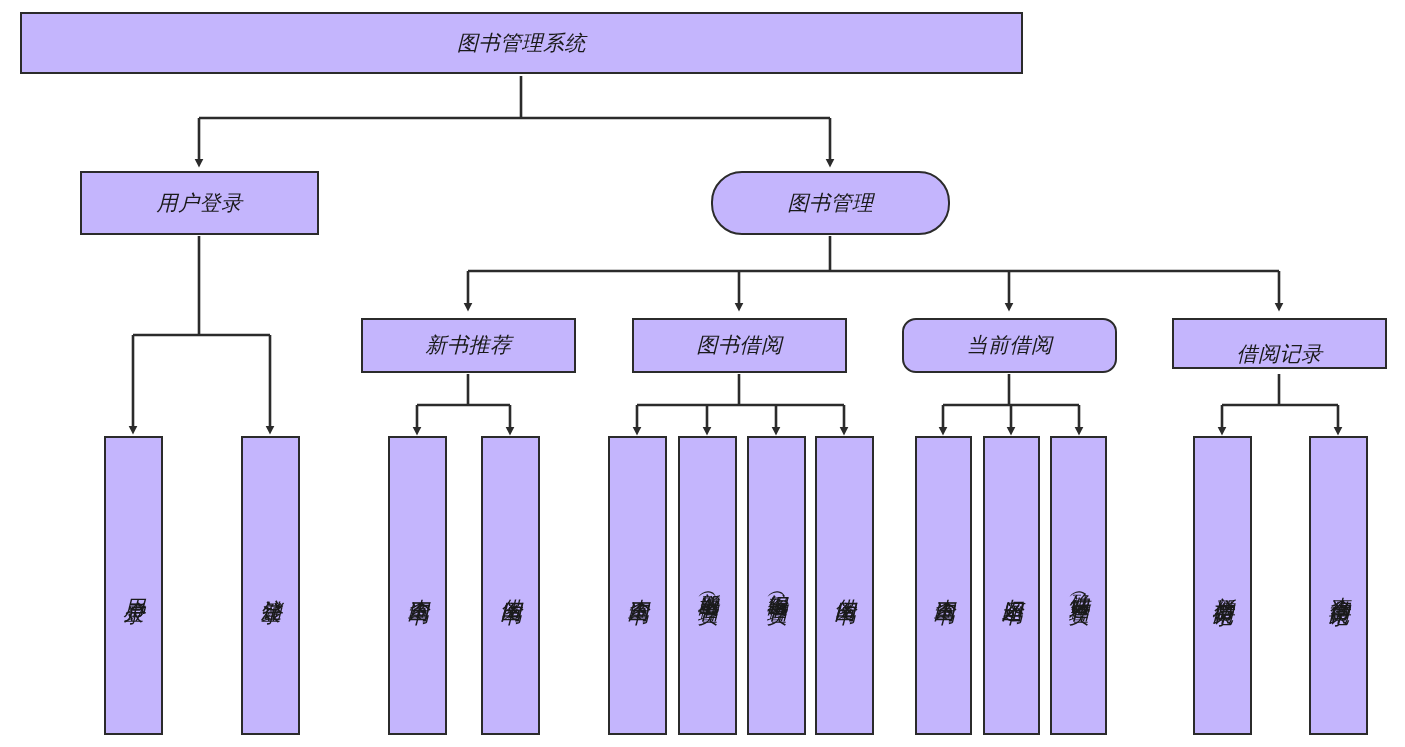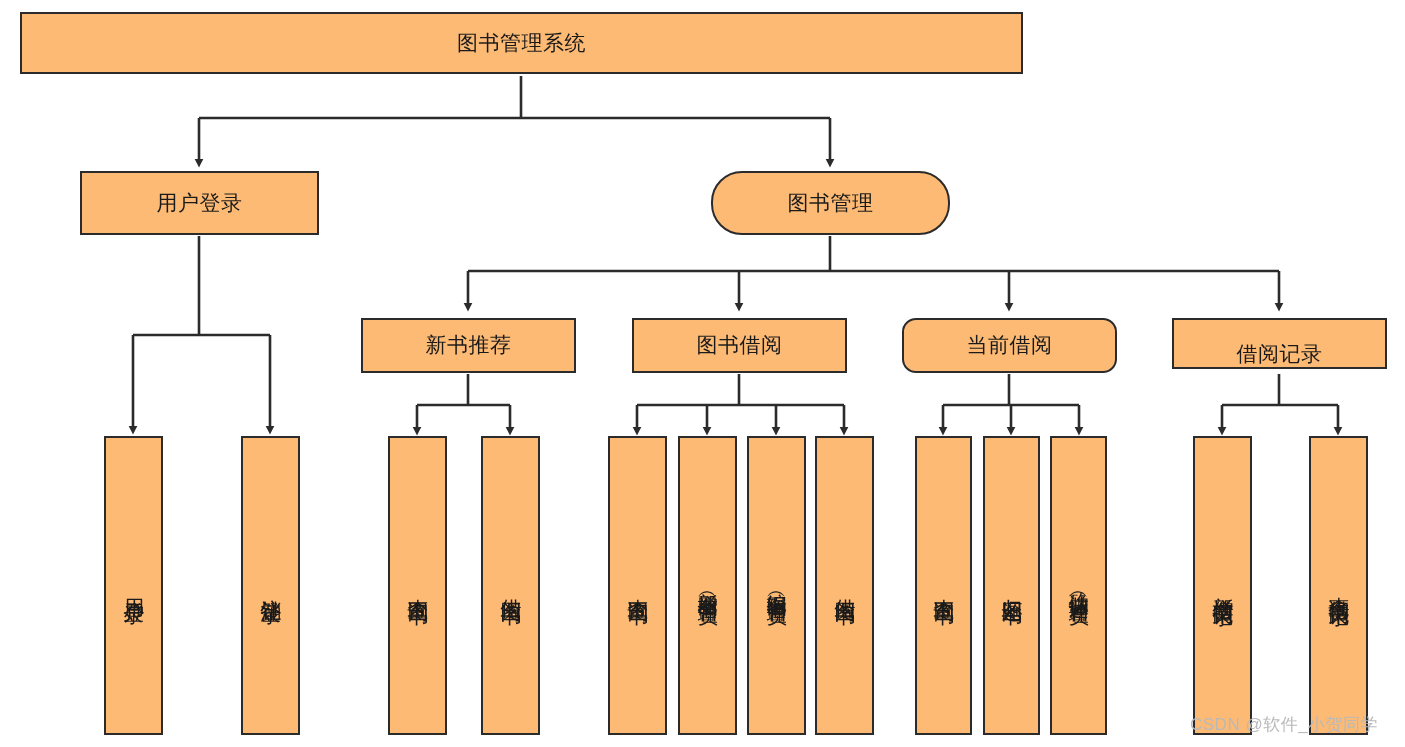--- a/index.html
+++ b/index.html
@@ -22,26 +22,27 @@
     left: 0;
     top: 0;
     width: 1405px;
     height: 747px;
     pointer-events: none;
   }
   .node {
     position: absolute;
     box-sizing: border-box;
     border: 2.5px solid #2b2b2b;
-    background: #fdba74;
+    background: #c4b5fd;
     display: flex;
     align-items: center;
     justify-content: center;
     color: #1a1a1a;
     line-height: 1.18;
+    font-style: italic;
   }
   .node.h {
     font-size: 21px;
     letter-spacing: 0.5px;
   }
   .node.v {
     font-size: 21px;
     writing-mode: vertical-rl;
     text-orientation: upright;
     letter-spacing: 2px;
@@ -181,15 +182,14 @@
     <span class="txt">确认归还（管理员）</span>
   </div>
 
   <div class="node v" style="left:1193px; top:436px; width:59px; height:299px;">
     <span class="txt">新增借阅记录</span>
   </div>
   <div class="node v" style="left:1309px; top:436px; width:59px; height:299px;">
     <span class="txt">查询借阅记录</span>
   </div>
 
-  <div class="watermark">CSDN @软件_小贺同学</div>
 
 </div>
 
 </body></html>

